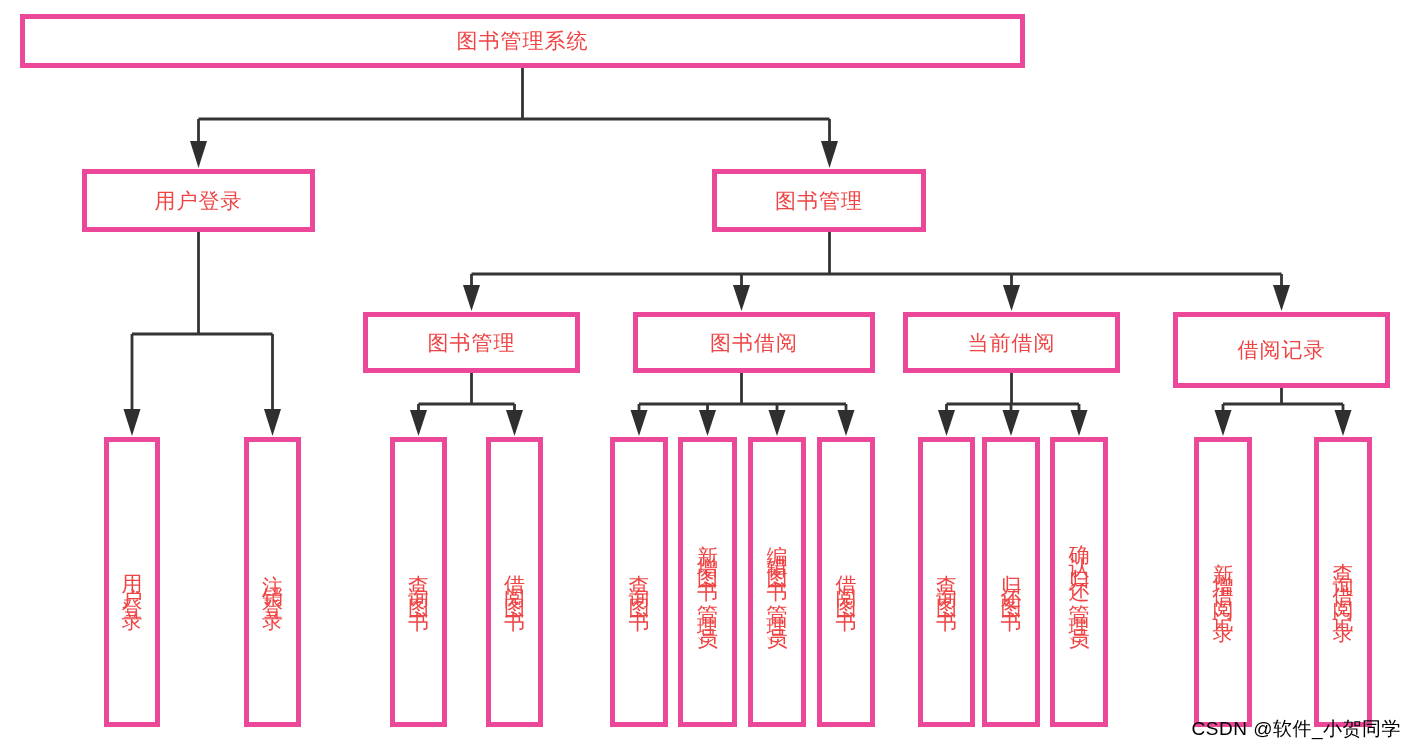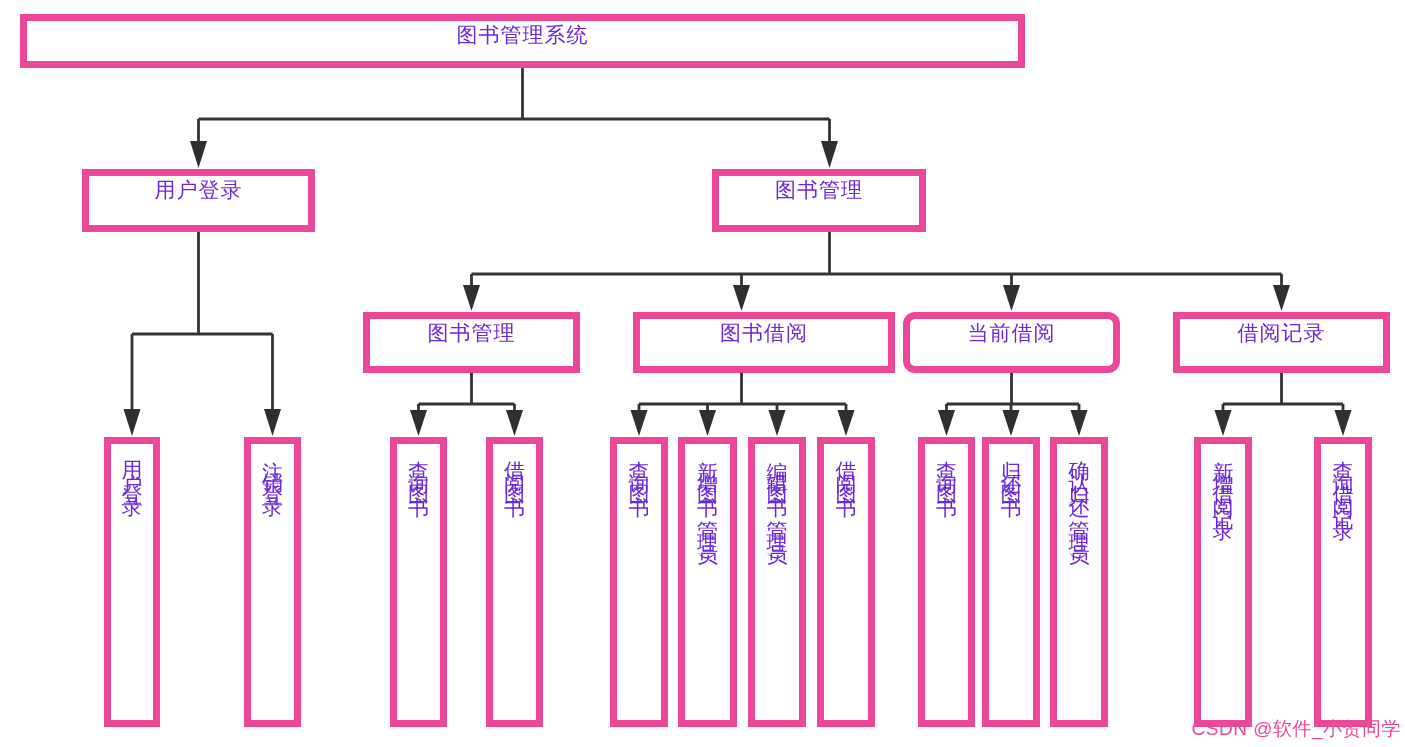--- a/index.html
+++ b/index.html
@@ -22,40 +22,41 @@
     fill: none;
   }
   svg.connectors polygon {
     fill: #2f2f2f;
     stroke: none;
   }
   .box {
     position: absolute;
     box-sizing: border-box;
     background: #ffffff;
-    border: 7px solid #ec4899;
+    border: 5px solid #ec4899;
     display: flex;
+    align-items: center;
     justify-content: center;
-    color: #6d28d9;
+    color: #ef4444;
   }
   .hbox { font-size: 21px; letter-spacing: 1px; }
   .vbox .vtext {
     writing-mode: vertical-rl;
     text-orientation: mixed;
     font-size: 21px;
     letter-spacing: 12px;
     line-height: 1.15;
     white-space: nowrap;
   }
   .watermark {
     position: absolute;
     right: 4px;
     bottom: 5px;
     font-size: 19px;
-    color: #ec4899;
+    color: #000000;
     letter-spacing: 0.5px;
     z-index: 5;
   }
 </style>
 </head>
 <body>
 
 <div class="canvas">
 
   <svg class="connectors" viewBox="0 0 1405 747" xmlns="http://www.w3.org/2000/svg">
@@ -108,27 +109,27 @@
   <div class="box hbox" style="left:82px;top:169px;width:233px;height:63px;">
     <span>用户登录</span>
   </div>
   <div class="box hbox" style="left:712px;top:169px;width:214px;height:63px;">
     <span>图书管理</span>
   </div>
 
   <div class="box hbox" style="left:363px;top:312px;width:217px;height:61px;">
     <span>图书管理</span>
   </div>
-  <div class="box hbox" style="left:633px;top:312px;width:262px;height:61px;">
+  <div class="box hbox" style="left:633px;top:312px;width:242px;height:61px;">
     <span>图书借阅</span>
   </div>
-  <div class="box hbox" style="left:903px;top:312px;width:217px;height:61px;border-radius:12px;">
+  <div class="box hbox" style="left:903px;top:312px;width:217px;height:61px;">
     <span>当前借阅</span>
   </div>
-  <div class="box hbox" style="left:1173px;top:312px;width:217px;height:61px;">
+  <div class="box hbox" style="left:1173px;top:312px;width:217px;height:76px;">
     <span>借阅记录</span>
   </div>
 
   <div class="box vbox" style="left:104px;top:437px;width:56px;height:290px;">
     <span class="vtext">用户登录</span>
   </div>
   <div class="box vbox" style="left:244px;top:437px;width:57px;height:290px;">
     <span class="vtext">注销登录</span>
   </div>
 

